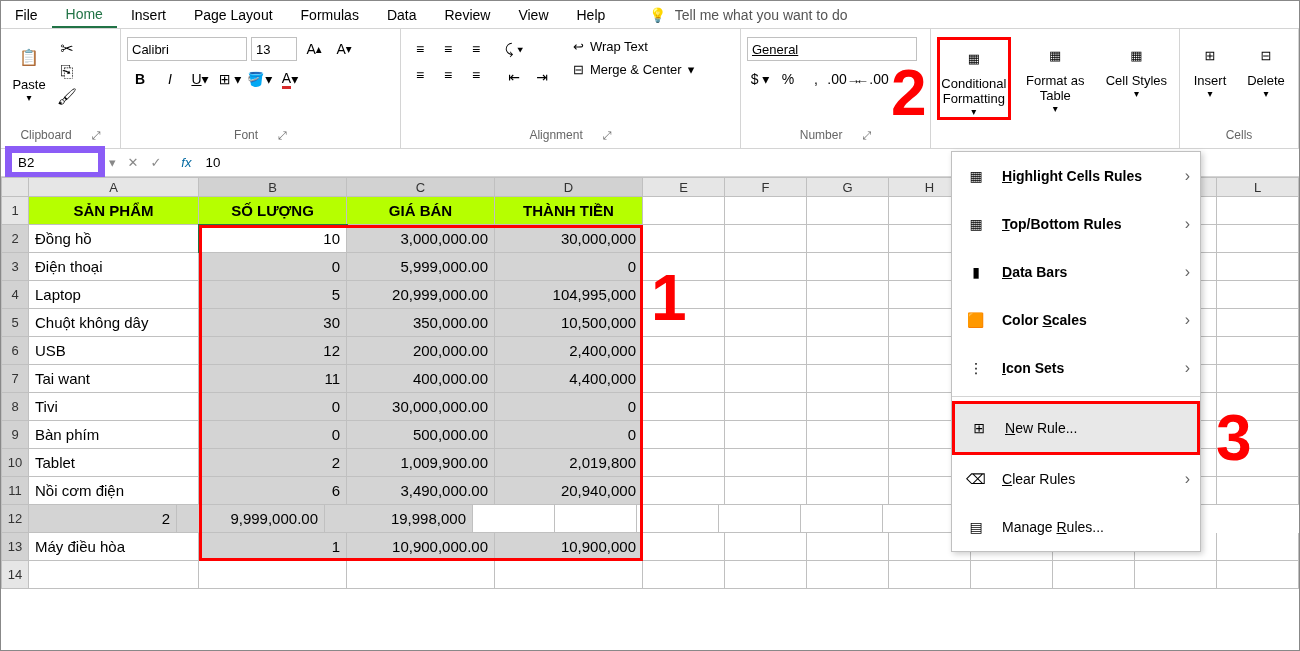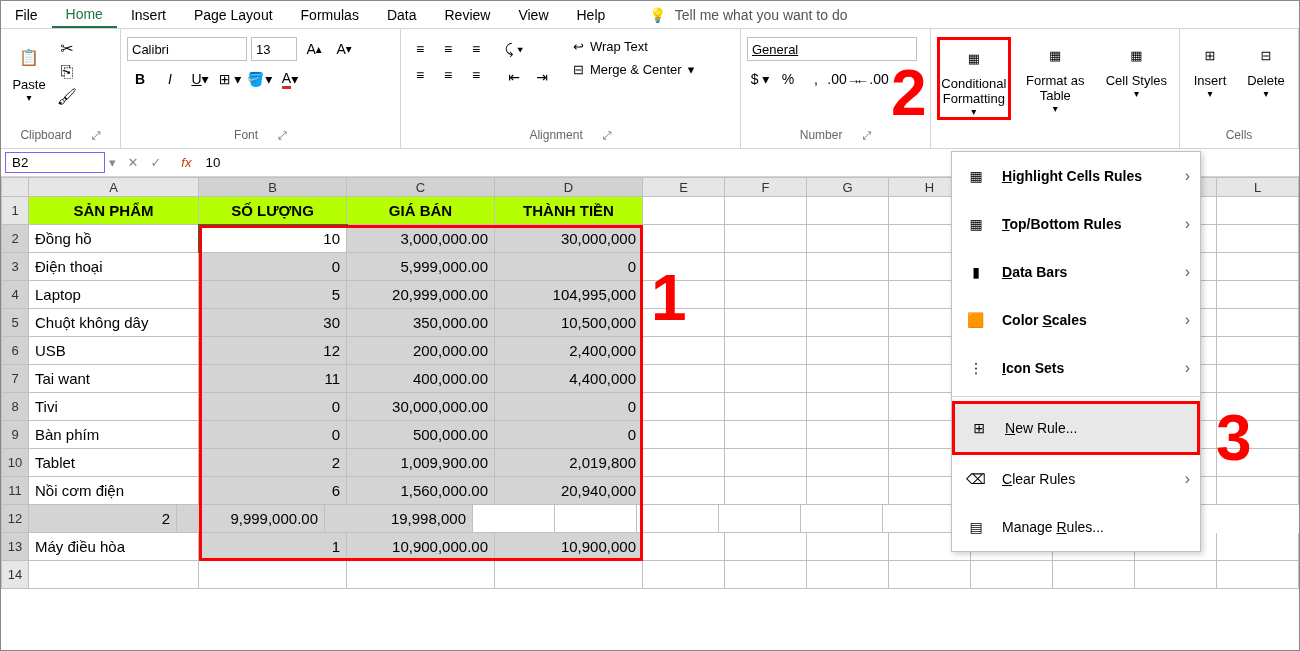--- a/index.html
+++ b/index.html
@@ -48,23 +48,23 @@
 .styles-body { display: flex; gap: 8px; }
 .big-btn { display: flex; flex-direction: column; align-items: center; width: 80px; font-size: 13px; cursor: pointer; }
 .big-btn .icon-lg { width: 36px; height: 36px; display:flex;align-items:center;justify-content:center; }
 .cf-highlight { border: 3px solid #ff0000; }
 
 
 .cells-body { display: flex; gap: 8px; }
 
 
 .formula-bar { display: flex; align-items: center; height: 28px; border-bottom: 1px solid #d4d4d4; font-size: 13px; }
-.name-box { width: 100px; border: 1px solid #8b5cf6; margin: 2px 4px; padding: 2px 6px; }
+.name-box { width: 100px; border: 7px solid #8b5cf6; margin: 2px 4px; padding: 2px 6px; }
 .fb-btns { display: flex; gap: 12px; padding: 0 12px; color: #888; }
-.fx-lbl { font-style: italic; color: #c2410c; padding: 0 8px; }
+.fx-lbl { font-style: italic; color: #0369a1; padding: 0 8px; }
 .formula-input { flex: 1; padding: 2px 6px; border: none; }
 
 
 .grid-area { position: relative; }
 .col-headers { display: flex; }
 .corner { width: 28px; height: 20px; border: 1px solid #c0c0c0; background: #e6e6e6; }
 .col-h { height: 20px; border: 1px solid #c0c0c0; border-left: none; background: #e6e6e6; text-align: center; font-size: 13px; color: #333; display:flex;align-items:center;justify-content:center; }
 .col-h.sel { background: #d2d2d2; }
 .g-row { display: flex; }
 .row-h { width: 28px; border: 1px solid #c0c0c0; border-top: none; background: #e6e6e6; text-align: center; font-size: 13px; color: #333; display:flex;align-items:center;justify-content:center; }
@@ -432,21 +432,21 @@
         <div class="cell narrow"></div>
         <div class="cell narrow"></div>
         <div class="cell narrow"></div>
         <div class="cell narrow"></div>
         <div class="cell narrow"></div>
       </div>
       <div class="g-row">
         <div class="row-h sel">11</div>
         <div class="cell col-a">Nồi cơm điện</div>
         <div class="cell col-b right sel-area">6</div>
-        <div class="cell col-c right sel-area">1,560,000.00</div>
+        <div class="cell col-c right sel-area">3,490,000.00</div>
         <div class="cell col-d right sel-area">20,940,000</div>
         <div class="cell narrow"></div>
         <div class="cell narrow"></div>
         <div class="cell narrow"></div>
         <div class="cell narrow"></div>
         <div class="cell narrow"></div>
         <div class="cell narrow"></div>
         <div class="cell narrow"></div>
         <div class="cell narrow"></div>
       </div>

